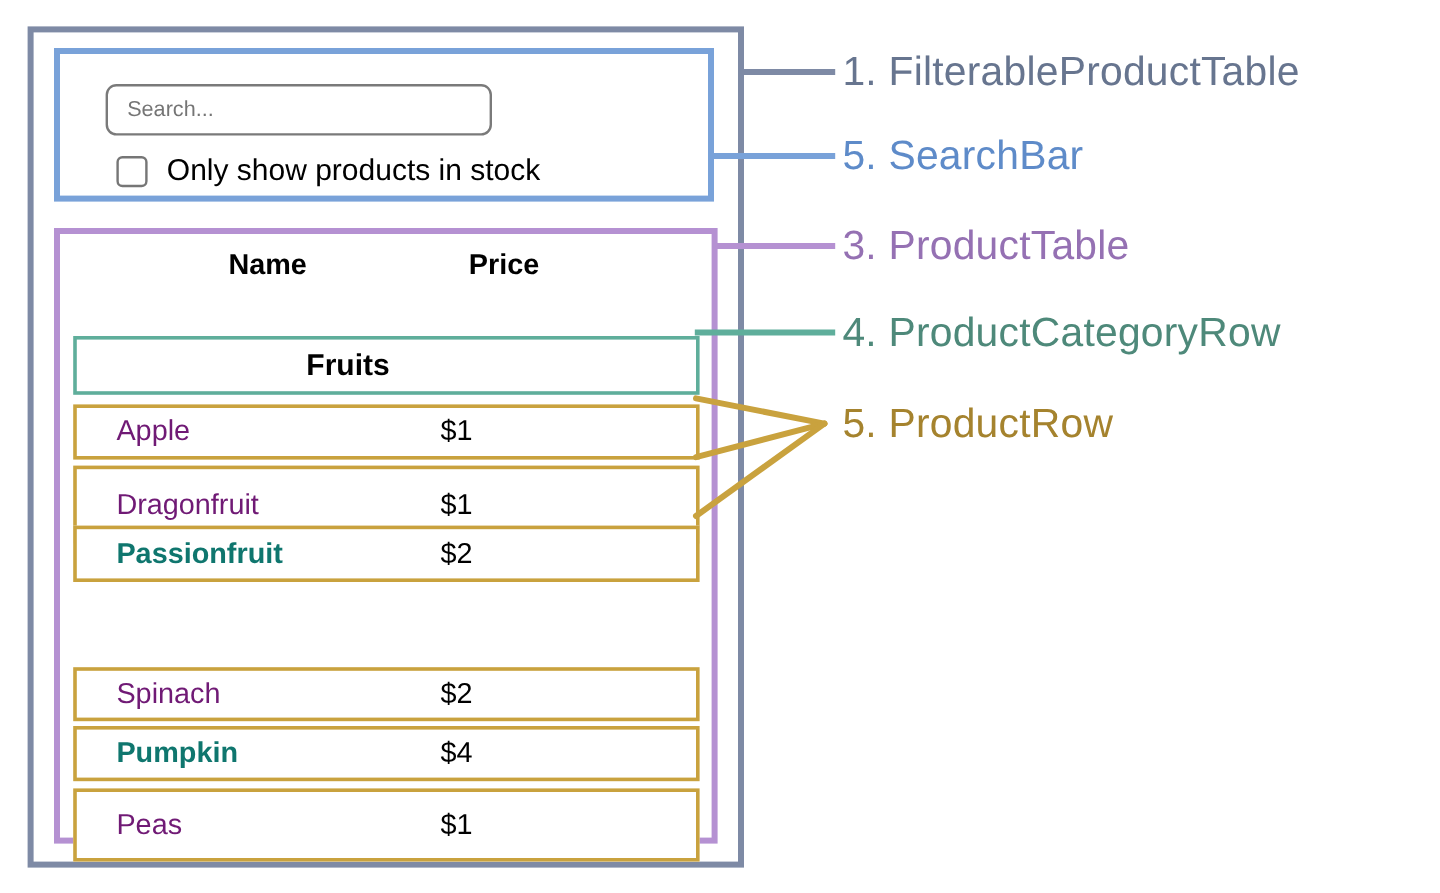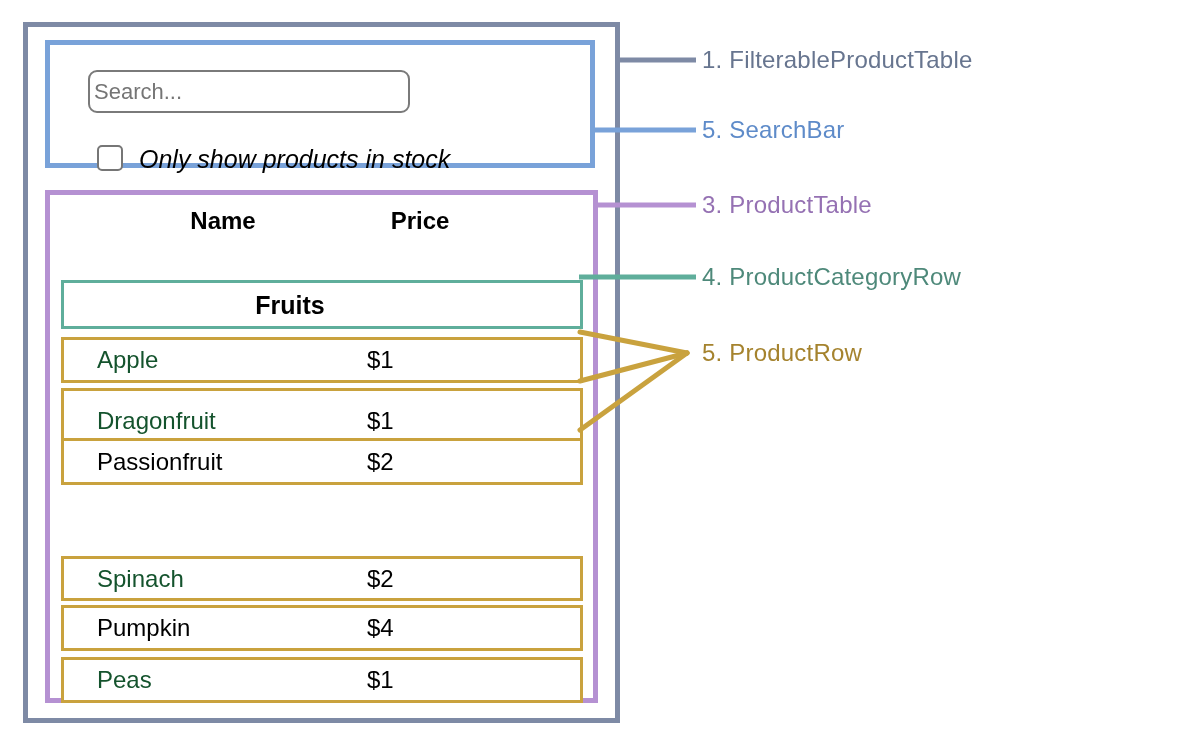--- a/index.html
+++ b/index.html
@@ -10,52 +10,52 @@
   .abs{position:absolute;box-sizing:border-box;}
 
   
   #outer-box{left:23px;top:22px;width:597px;height:701px;border:5px solid #7e8aa5;background:#fff;}
   #search-box{left:45px;top:40px;width:550px;height:128px;border:5px solid #79a2d9;background:#fff;}
   #table-box{left:45px;top:190px;width:553px;height:513px;border:5px solid #b591d2;background:#fff;}
 
   
   #search-input{
     position:absolute;left:38px;top:25px;width:322px;height:43px;box-sizing:border-box;
-    border:2px solid #7a7a7a;border-radius:9px;padding:0 4px;font-size:22px;
+    border:2px solid #7a7a7a;border-radius:9px;padding:0 16px;font-size:18px;
     font-family:"Liberation Sans",sans-serif;color:#333;outline:none;background:#fff;
   }
   #search-input::placeholder{color:#757575;opacity:1;}
-  #stock-row{position:absolute;left:47px;top:100px;display:flex;gap:16px;font-style:italic;}
+  #stock-row{position:absolute;left:47px;top:83px;display:flex;align-items:center;gap:16px;}
   #stock-checkbox{width:26px;height:26px;box-sizing:border-box;border:2px solid #767676;border-radius:5px;background:#fff;flex:0 0 auto;}
   #stock-label{font-size:25px;color:#000;white-space:nowrap;}
 
   
   .col-header{position:absolute;top:12px;transform:translateX(-50%);font-size:24px;font-weight:bold;color:#000;}
   #col-name{left:173px;}
   #col-price{left:370px;}
 
   .trow{position:absolute;left:11px;width:522px;background:#fff;box-sizing:border-box;margin-top:28px;}
   .cat-row{border:3px solid #5fae9b;}
   .prod-row{border:3px solid #c9a23e;}
   .cat-label{position:absolute;left:226px;top:50%;transform:translate(-50%,-50%);font-size:25px;font-weight:bold;color:#000;white-space:nowrap;}
-  .prod-name{position:absolute;left:33px;top:50%;transform:translateY(-50%);font-size:24px;color:#14532d;white-space:nowrap;}
+  .prod-name{position:absolute;left:33px;top:50%;transform:translateY(-50%);font-size:24px;color:#701a75;white-space:nowrap;}
   .prod-price{position:absolute;left:303px;top:50%;transform:translateY(-50%);font-size:24px;color:#000;white-space:nowrap;}
-  .oos{color:#000000;}
+  .oos{color:#0f766e;font-weight:bold;}
 
   #row-fruits{top:57px;height:49px;}
   #row-apple{top:114px;height:46px;}
   #row-dragonfruit{top:165px;height:65px;}
   #row-passionfruit{top:215px;height:47px;}
   #row-vegetables{top:277px;height:51px;}
   #row-spinach{top:333px;height:45px;}
   #row-pumpkin{top:382px;height:46px;}
-  #row-peas{top:434px;height:46px;}
+  #row-peas{top:434px;height:61px;}
 
   
-  .legend-label{position:absolute;left:702px;font-size:24px;line-height:34px;white-space:nowrap;letter-spacing:0.2px;}
+  .legend-label{position:absolute;left:702px;font-size:34px;line-height:34px;white-space:nowrap;letter-spacing:0.2px;}
   #legend-1{top:43px;color:#67758f;}
   #legend-2{top:113px;color:#5e8bc9;}
   #legend-3{top:188px;color:#9571b3;text-align:center;}
   #legend-4{top:260px;color:#4e897a;text-align:right;}
   #legend-5{top:336px;color:#a5832e;}
 
   #connectors{position:absolute;left:0;top:0;pointer-events:none;}
 </style>
 </head>
 <body>

